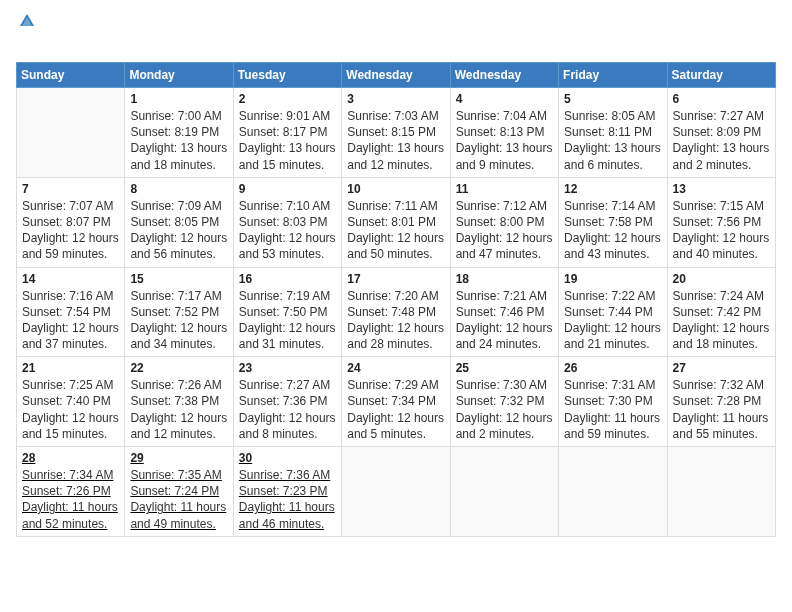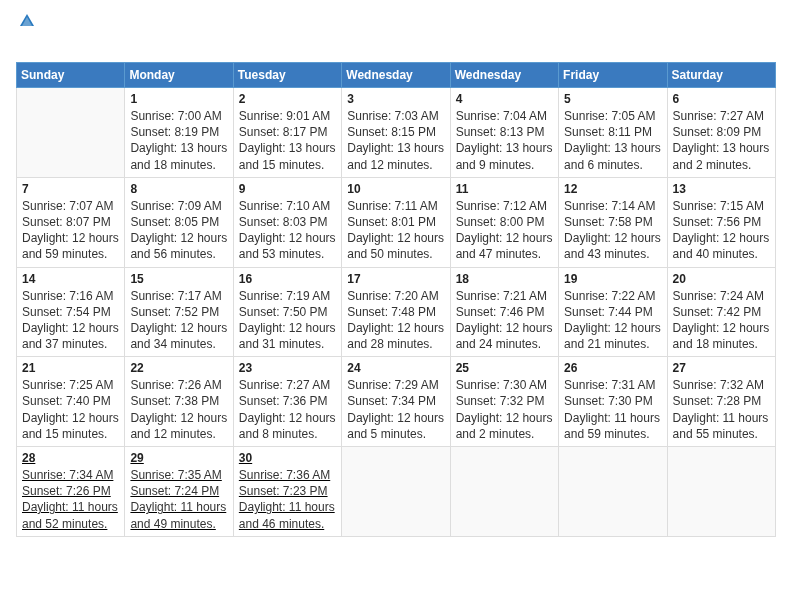--- a/index.html
+++ b/index.html
@@ -160,21 +160,21 @@
           </td>
           <td>
             <span class="day-num">4</span>
             <div class="cell-info">Sunrise: 7:04 AM
 Sunset: 8:13 PM
 Daylight: 13 hours
 and 9 minutes.</div>
           </td>
           <td>
             <span class="day-num">5</span>
-            <div class="cell-info">Sunrise: 7:05 AM
+            <div class="cell-info">Sunrise: 8:05 AM
 Sunset: 8:11 PM
 Daylight: 13 hours
 and 6 minutes.</div>
           </td>
           <td>
             <span class="day-num">6</span>
             <div class="cell-info">Sunrise: 7:27 AM
 Sunset: 8:09 PM
 Daylight: 13 hours
 and 2 minutes.</div>

